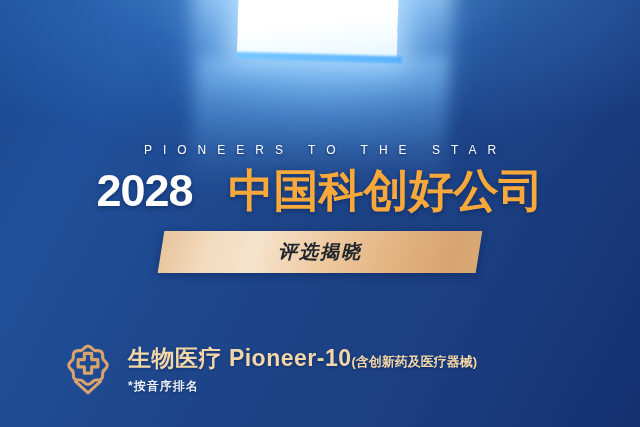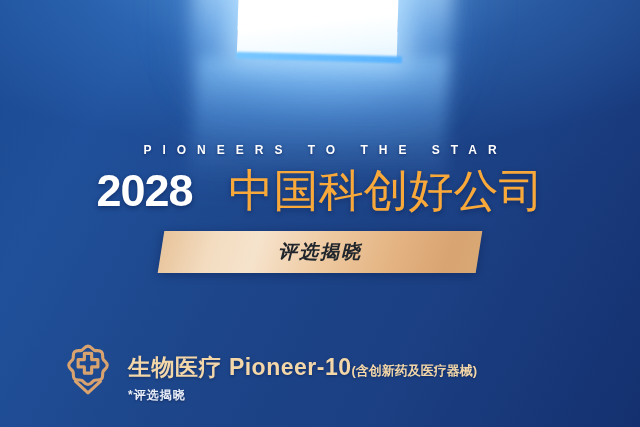--- a/index.html
+++ b/index.html
@@ -68,21 +68,21 @@
 
   
   .headline {
     position:absolute;
     left:0; right:0; top:144px;
     text-align:center;
     pointer-events:none;
   }
   .kicker {
     font-size:12px;
-    font-weight:700;
+    font-weight:400;
     letter-spacing:11px;
     color:#ffffff;
     text-indent:11px;
     text-shadow:0 1px 3px rgba(0,20,70,0.5);
     line-height:1;
   }
   .title-row {
     margin-top:12px;
     line-height:1;
     white-space:nowrap;
@@ -90,21 +90,21 @@
   .title-year {
     font-size:45px;
     font-weight:700;
     color:#ffffff;
     letter-spacing:-1px;
     text-shadow:0 2px 5px rgba(0,18,60,0.45);
     vertical-align:baseline;
   }
   .title-cn {
     font-size:45px;
-    font-weight:400;
+    font-weight:700;
     color:#f9a93a;
     letter-spacing:0px;
     text-shadow:0 2px 5px rgba(0,18,60,0.40);
     vertical-align:baseline;
     margin-left:36px;
   }
 
   
   .banner-wrap {
     position:absolute;
@@ -143,21 +143,21 @@
 
   
   .category {
     position:absolute;
     left:62px; top:342px;
     display:flex;
     align-items:flex-start;
     gap:14px;
   }
   .cat-icon { width:52px; height:52px; flex:0 0 52px; margin-top:2px; }
-  .cat-text { padding-top:4px;margin-top:9px; }
+  .cat-text { padding-top:4px; }
   .cat-title {
     font-size:23px;
     font-weight:700;
     color:#f3d7a8;
     letter-spacing:0.5px;
     white-space:nowrap;
     line-height:1.12;
     text-shadow:0 1px 3px rgba(0,15,55,0.4);
   }
   .cat-paren {
@@ -212,17 +212,17 @@
                  C13 35 19 33 21 29 C23 25 20 19 24 15
                  C28 11 34 14 38 12 C42 10 44 4 50 4 Z" fill="none" stroke="#d9a36f" stroke-width="6" stroke-linejoin="round"></path>
         <path d="M43 18 H57 V30 H69 V44 H57 V56 H43 V44 H31 V30 H43 Z" fill="none" stroke="#d9a36f" stroke-width="6" stroke-linejoin="round"></path>
         <path d="M26 72 L50 94 L74 72" fill="none" stroke="#d9a36f" stroke-width="6" stroke-linejoin="round" stroke-linecap="round"></path>
       </svg>
     </span>
     <div class="cat-text">
       <div class="cat-title">
         <span>生物医疗 Pioneer-10</span><span class="cat-paren">(含创新药及医疗器械)</span>
       </div>
-      <div class="cat-note">*评选揭晓</div>
+      <div class="cat-note">*按音序排名</div>
     </div>
   </div>
 
 </div>
 
 </body></html>

